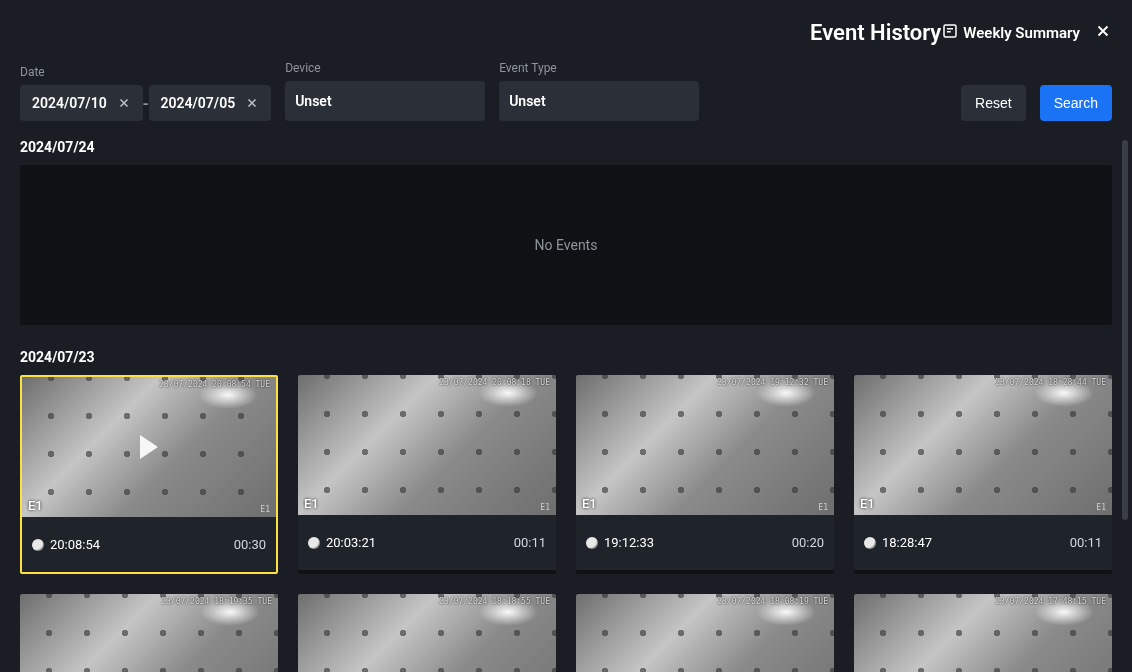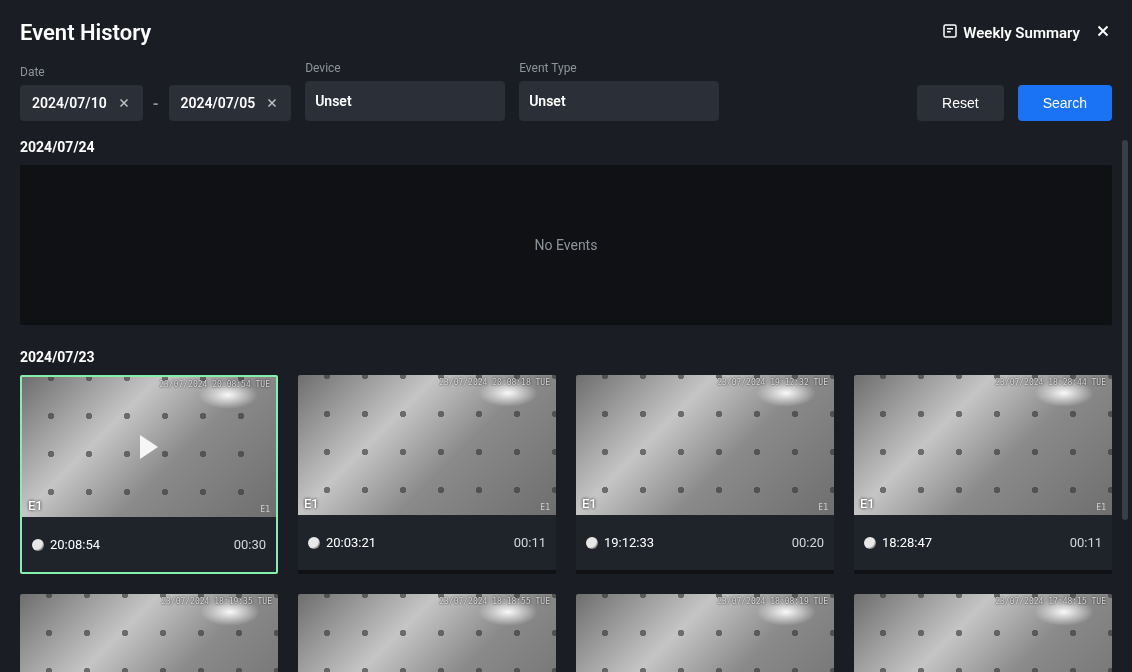--- a/index.html
+++ b/index.html
@@ -16,21 +16,21 @@
       overflow: hidden;
       position: relative;
     }
     .container {
       padding: 20px;
       height: 100%;
       overflow-y: auto;
     }
     .header-row {
       display: flex;
-      justify-content: space-between;
+      justify-content: flex-end;
       align-items: center;
       margin-bottom: 16px;
     }
     .title {
       font-size: 22px;
       font-weight: 600;
     }
     .header-right {
       display: flex;
       align-items: center;
@@ -64,21 +64,20 @@
       flex-direction: column;
       gap: 6px;
     }
     .filter-label {
       font-size: 12px;
       color: #8e939b;
     }
     .date-row {
       display: flex;
       align-items: center;
-      gap: 10px;
     }
     .date-chip {
       background: #2b3038;
       border-radius: 4px;
       padding: 10px 12px;
       display: flex;
       align-items: center;
       gap: 10px;
       font-size: 14px;
       font-weight: 600;
@@ -103,21 +102,21 @@
       padding: 12px 10px;
       font-size: 14px;
       font-weight: 600;
       width: 200px;
       cursor: pointer;
     }
     .spacer {
       flex: 1;
     }
     .btn {
-      padding: 10px 25px;
+      padding: 10px 14px;
       border-radius: 4px;
       font-size: 14px;
       font-weight: 500;
       cursor: pointer;
       border: none;
     }
     .btn-reset {
       background: #2b3038;
       color: #fff;
     }
@@ -148,21 +147,21 @@
       margin-bottom: 24px;
     }
     .card {
       background: #0f1115;
       border-radius: 2px;
       overflow: hidden;
       cursor: pointer;
       position: relative;
     }
     .card.selected {
-      border: 2px solid #86efac;
+      border: 2px solid #fde047;
     }
     .thumb {
       position: relative;
       height: 140px;
       background: linear-gradient(135deg, #6e6e6e 0%, #c5c5c5 35%, #8a8a8a 60%, #6e6e6e 100%);
       overflow: hidden;
     }
     .thumb-overlay-date {
       position: absolute;
       top: 3px;

